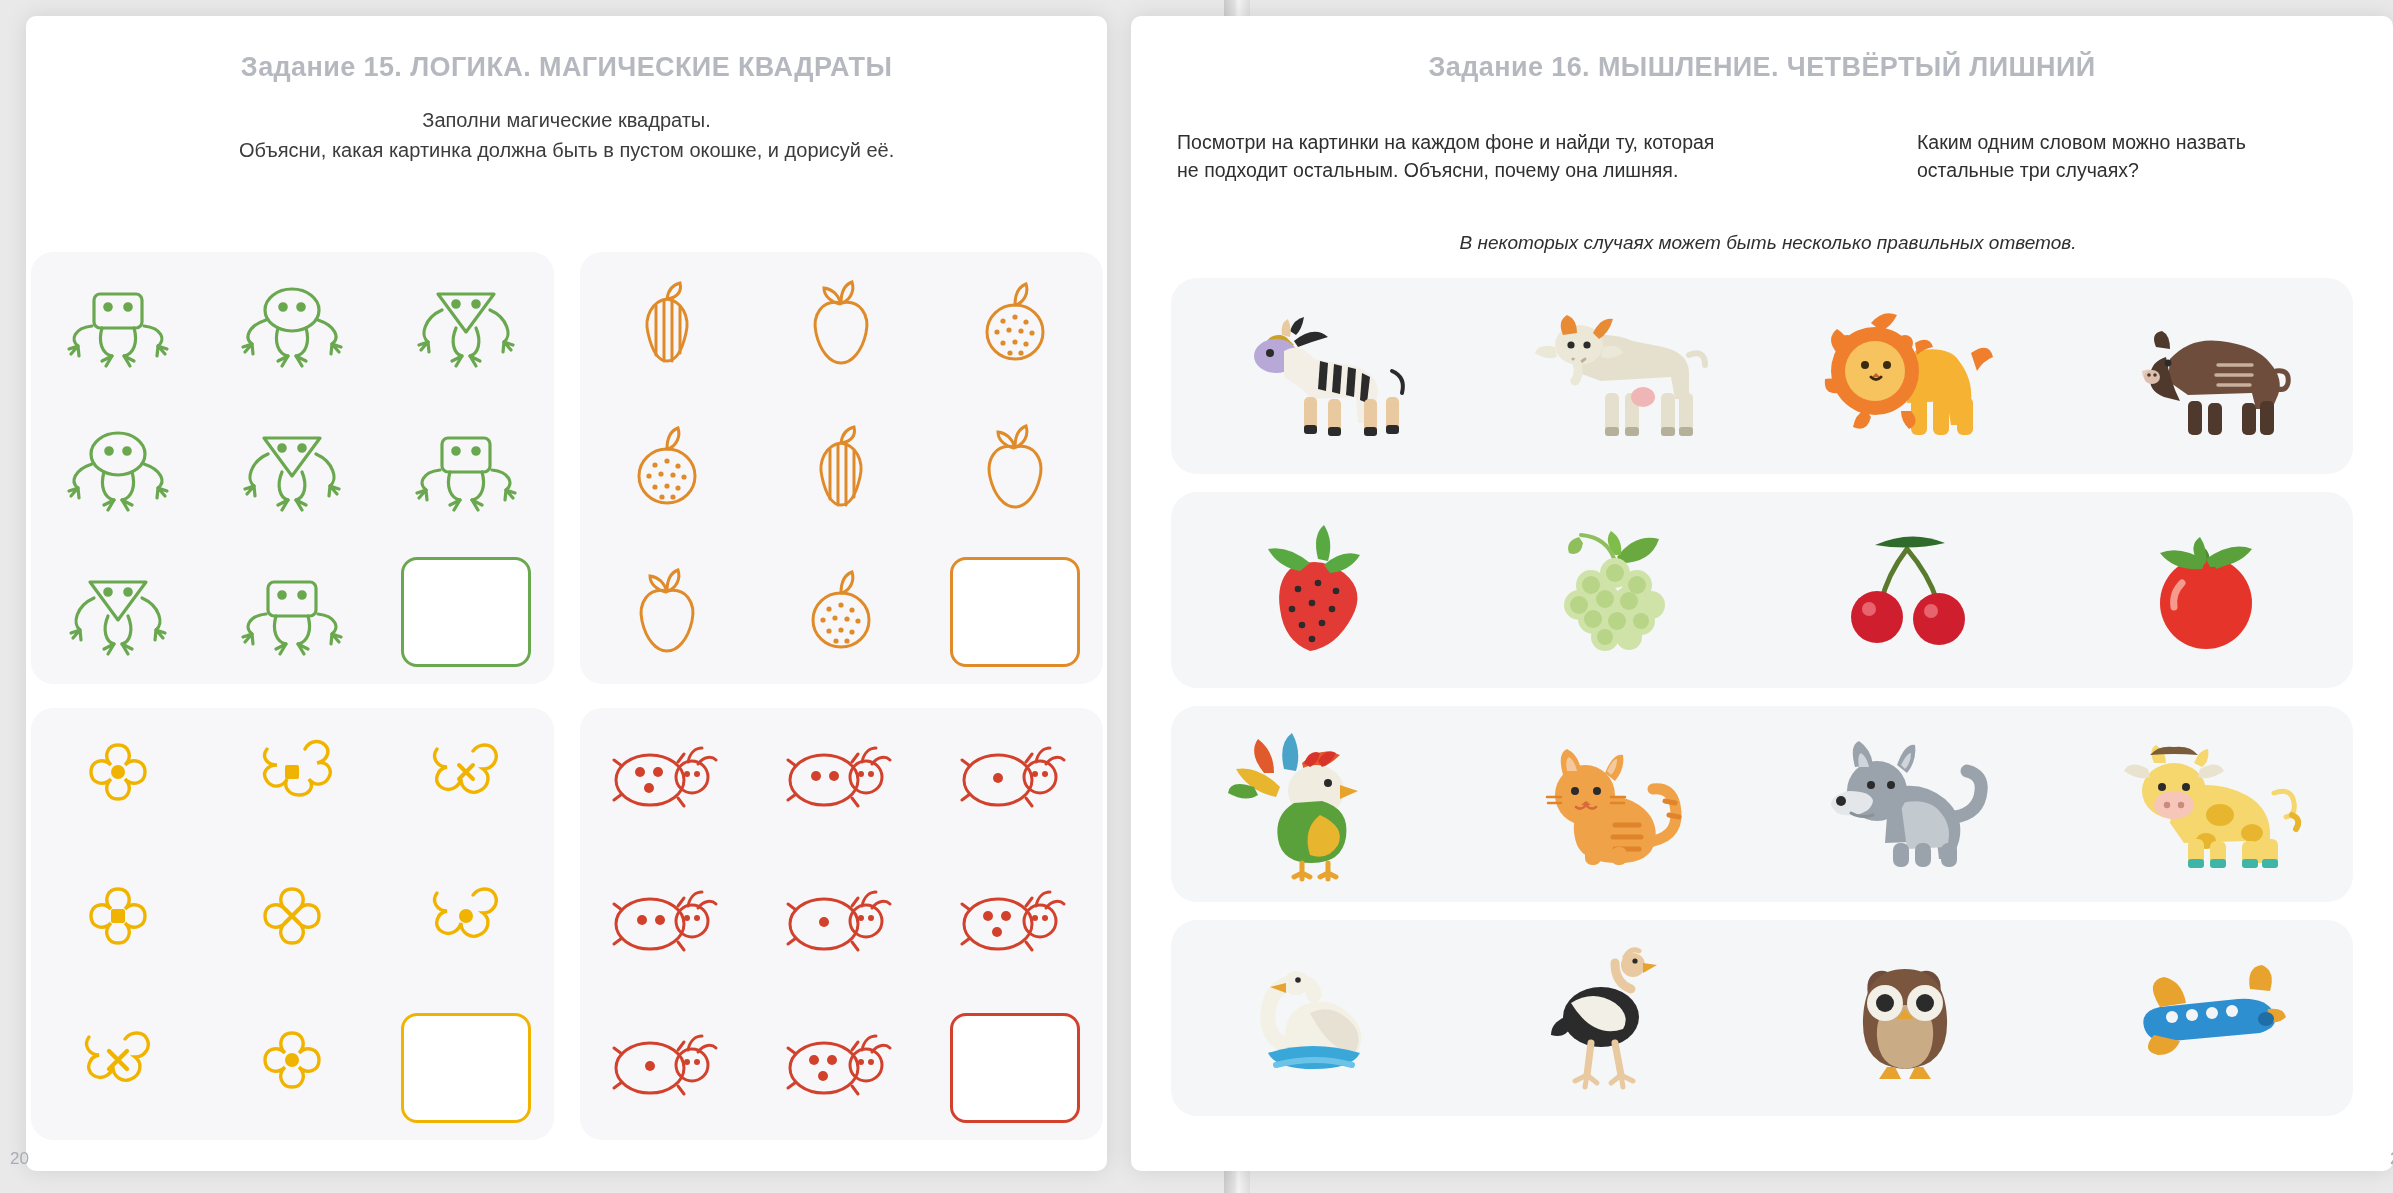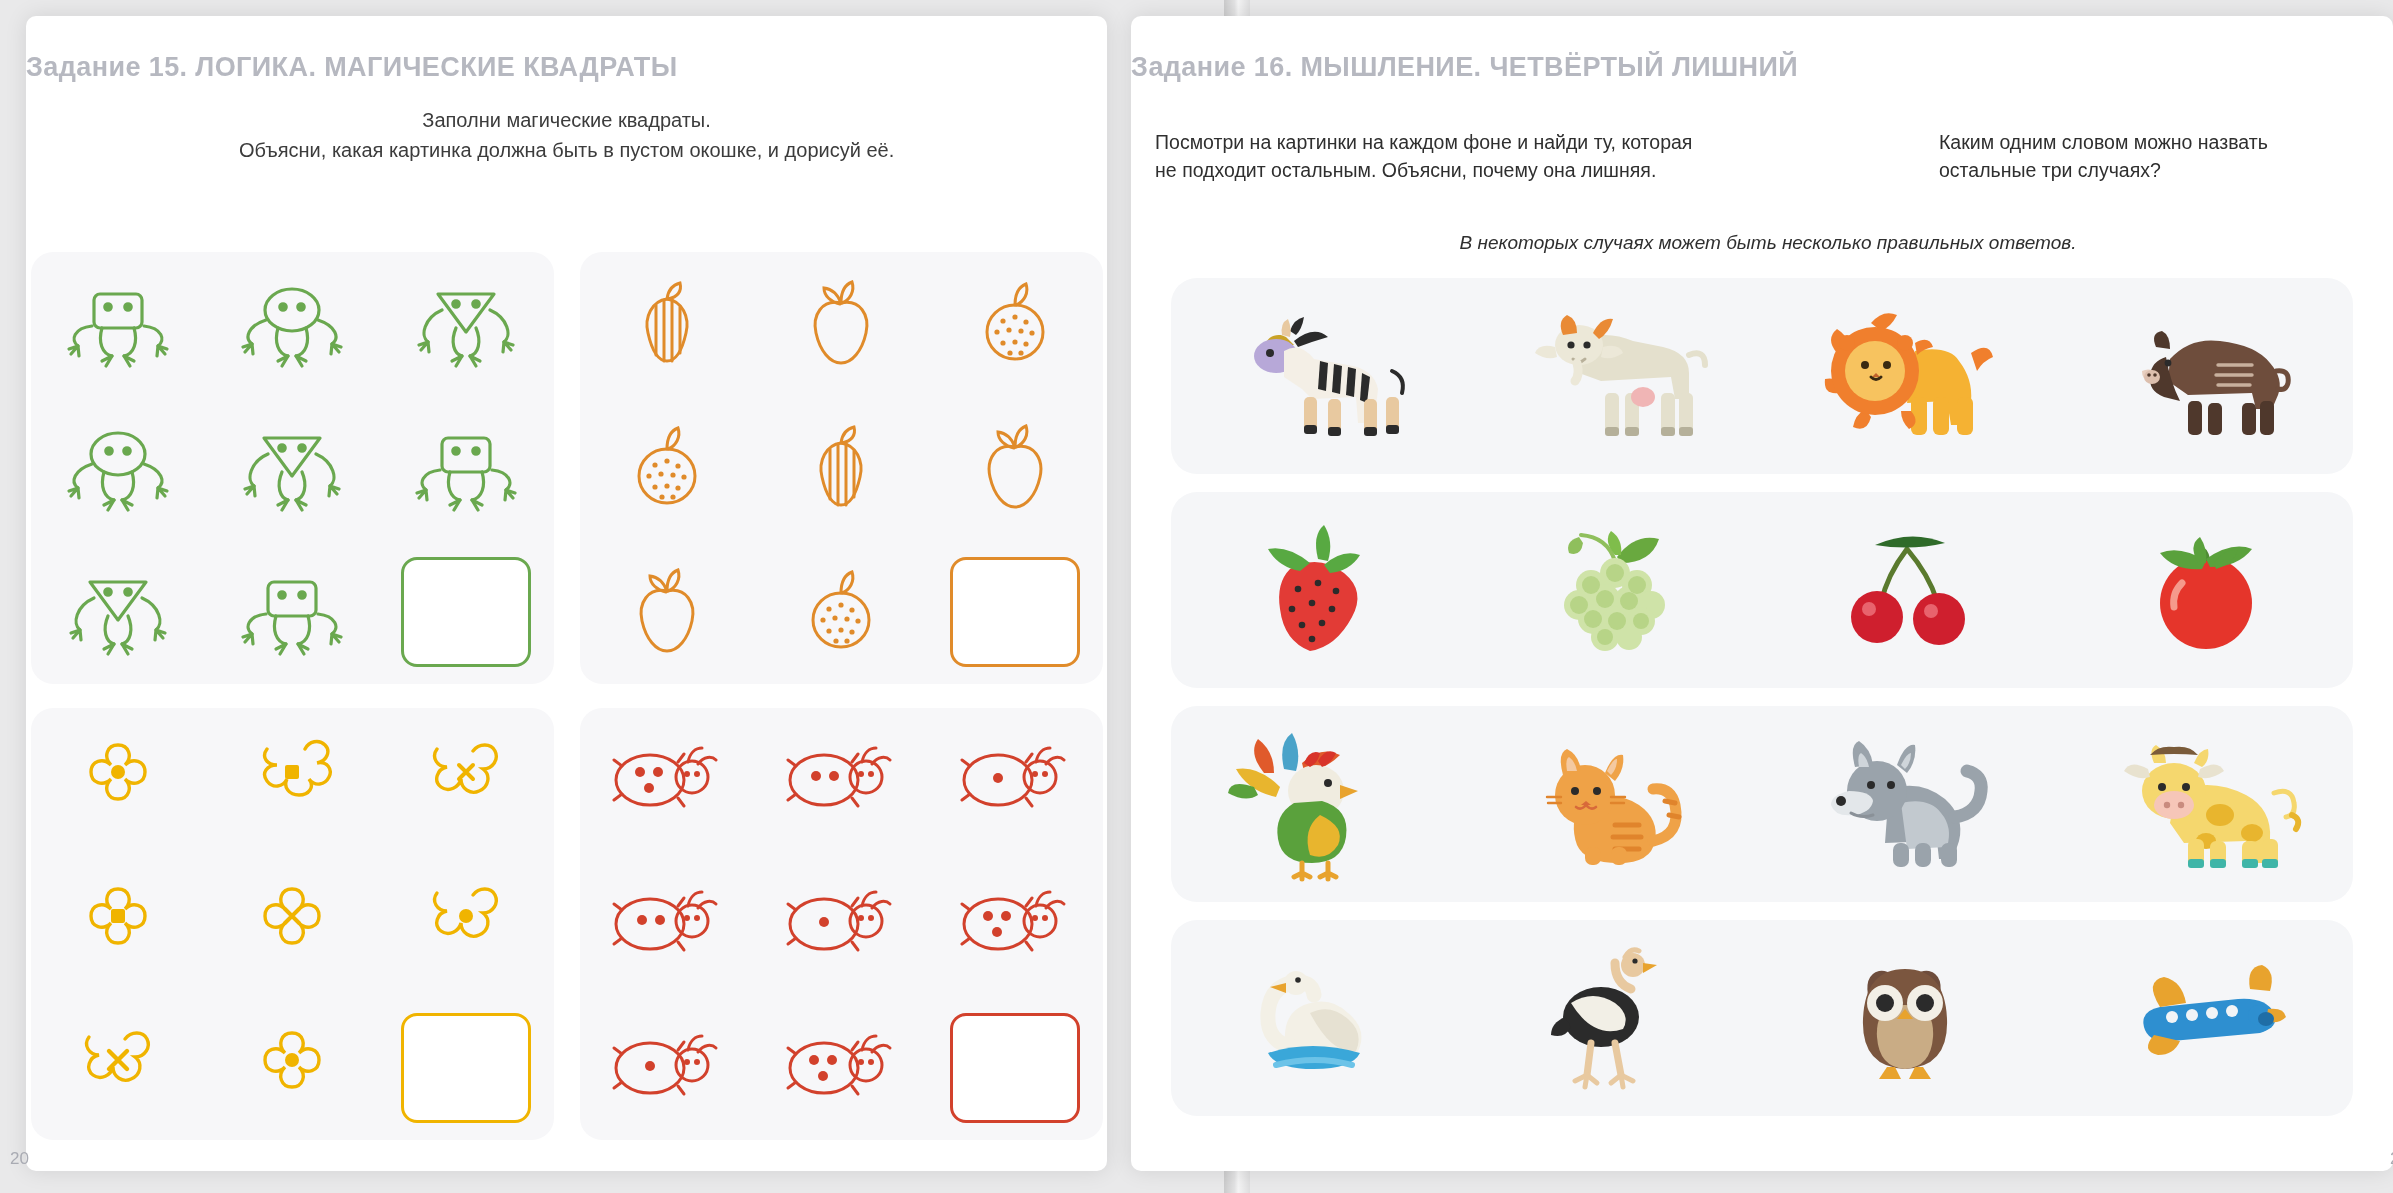--- a/index.html
+++ b/index.html
@@ -21,20 +21,21 @@
   }
   .page-left{width:1172px;margin-left:26px;}
   .page-right{width:1368px;margin-left:24px;}
 
   .gutter{
     position:absolute;left:1224px;top:0;width:26px;height:1193px;
     background:linear-gradient(90deg,rgba(0,0,0,0.13),rgba(0,0,0,0.03) 40%,rgba(255,255,255,0.5) 55%,rgba(0,0,0,0.05));
   }
 
   .title{
+    text-align:center;
     color:#b6b8c0;
     font-size:27px;
     font-weight:bold;
     letter-spacing:.4px;
     margin-top:36px;
   }
   .subtitle{
     text-align:center;
     color:#3c3c3c;
     font-size:20px;
@@ -68,21 +69,21 @@
   .empty-box.r{border:3px solid #d2412c;}
 
   
   .pgnum{position:absolute;bottom:2px;font-size:17px;color:#a9abb3;}
   .pgnum.left{left:-16px;}
   .pgnum.right{right:-16px;margin-top:36px;}
 
   
   .r-intro{
     position:absolute;top:112px;left:0;width:100%;
-    display:flex;justify-content:space-between;padding:0 24px;box-sizing:border-box;
+    display:flex;justify-content:space-between;padding:0 46px;box-sizing:border-box;
   }
   .r-intro .col{font-size:19.5px;line-height:28px;color:#2f2f2f;}
   .r-intro .col.a{width:560px;}
   .r-intro .col.b{width:430px;}
   .r-note{
     position:absolute;top:216px;left:0;width:100%;text-align:center;
     font-style:italic;font-size:19px;color:#2f2f2f;padding-left:6px;
   }
   .rows{
     position:absolute;top:262px;left:40px;right:40px;

